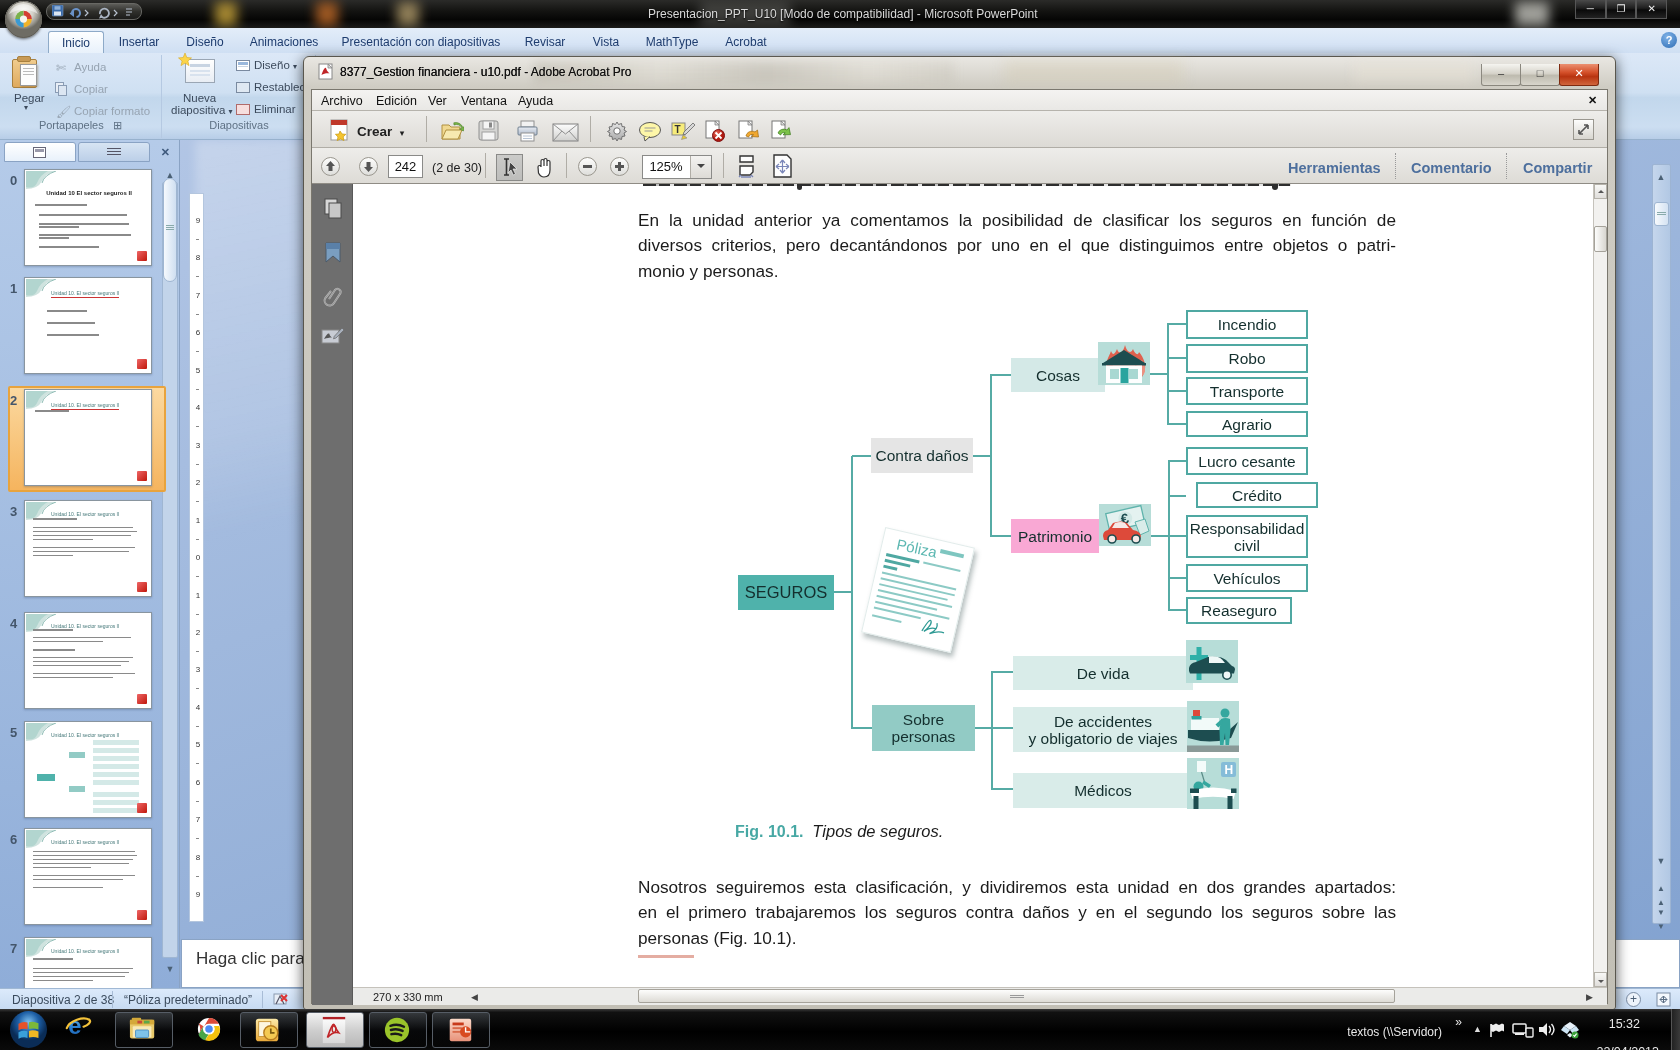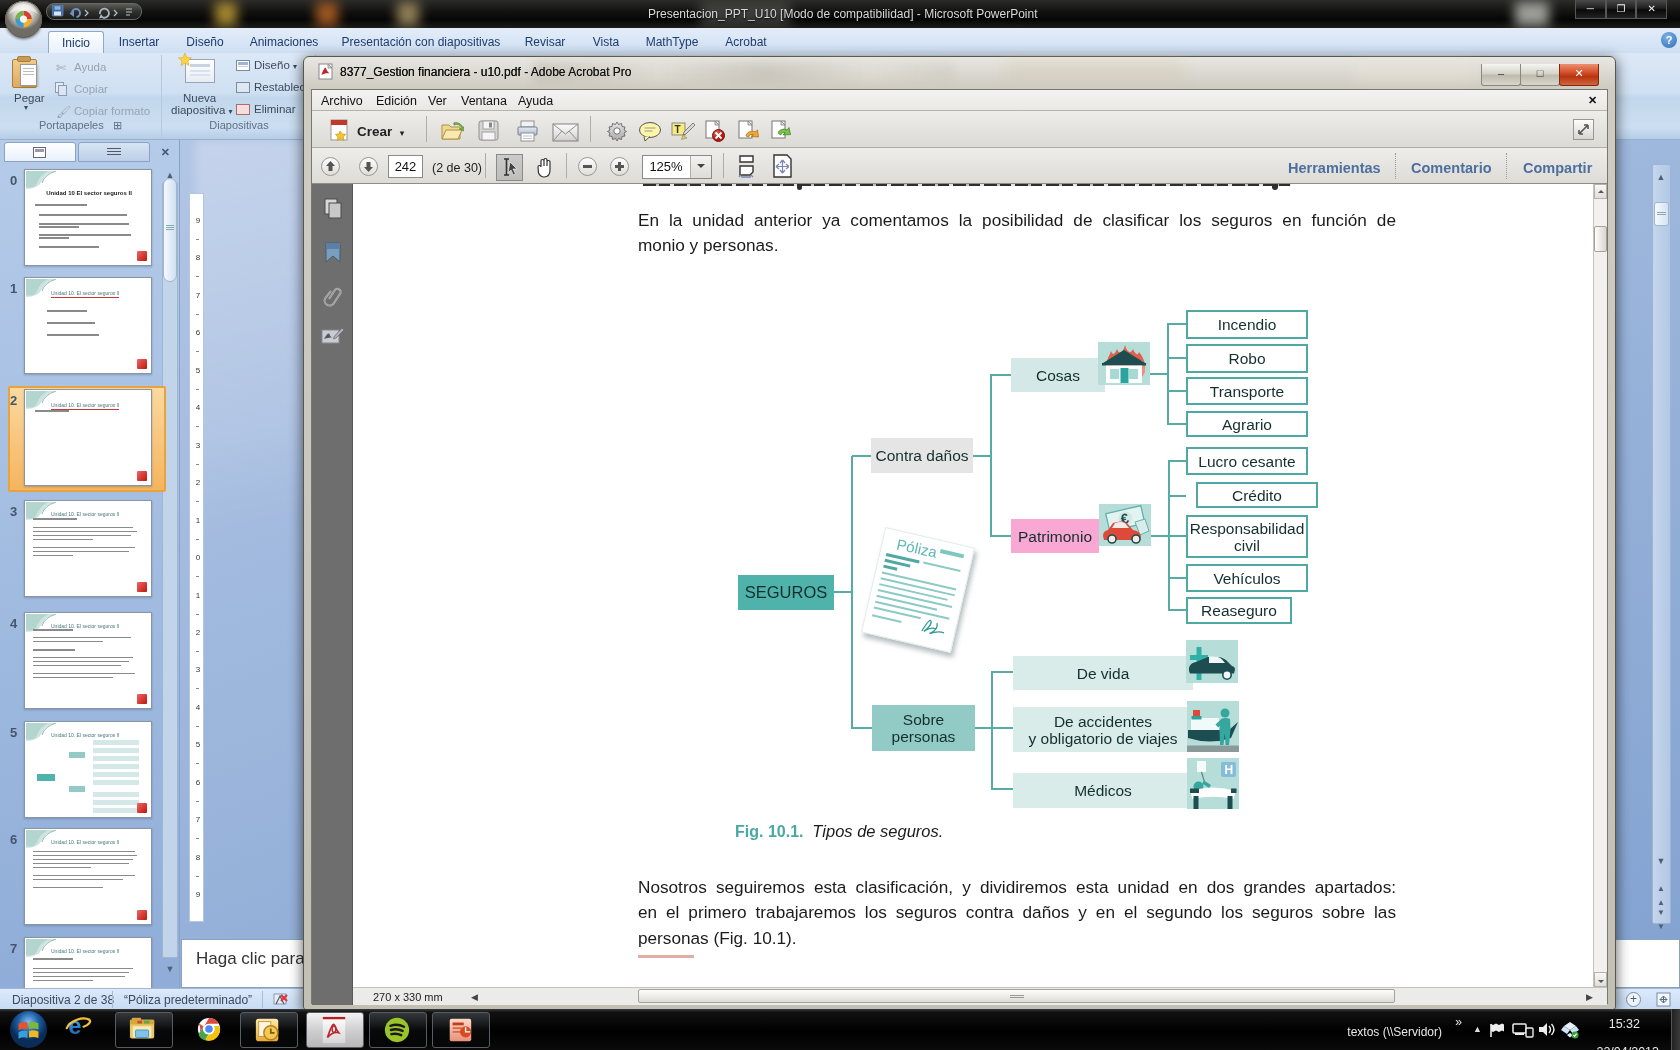--- a/index.html
+++ b/index.html
@@ -715,20 +715,21 @@
         <path d="M21 2 l2 2 -8 8 -2.5 .8 .8 -2.5 z" fill="#a8b0bc" stroke="#666" stroke-width=".7"></path>
       </svg>
     <div class="abs" id="adoc">
 
       <div class="abs" style="left:290px;top:0;width:648px;height:1.6px;background:repeating-linear-gradient(90deg,#2e2e2e 0 13px,rgba(46,46,46,.3) 13px 16px,#2e2e2e 16px 27px,rgba(46,46,46,.12) 27px 31px)"></div>
       <div class="abs" style="left:444px;top:0;width:5px;height:5.5px;background:#2e2e2e;border-radius:0 0 2.5px 2.5px"></div>
       <div class="abs" style="left:919px;top:0;width:6px;height:5.5px;background:#2e2e2e;border-radius:0 0 3px 3px"></div>
 
       <div class="pdftext" style="left:285px;top:24px">
         <div class="jline">En la unidad anterior ya comentamos la posibilidad de clasificar los seguros en función de</div>
+        <div class="jline">diversos criterios, pero decantándonos por uno en el que distinguimos entre objetos o patri-</div>
         <div>monio y personas.</div>
       </div>
 
       <div class="line" style="left:498px;top:272px;width:2px;height:273px"></div>
       <div class="line" style="left:481px;top:407px;width:18px;height:2px"></div>
       <div class="line" style="left:499px;top:271px;width:19px;height:2px"></div>
       <div class="line" style="left:620px;top:271px;width:18px;height:2px"></div>
       <div class="line" style="left:637px;top:190px;width:2px;height:163px"></div>
       <div class="line" style="left:638px;top:190px;width:20px;height:2px"></div>
       <div class="line" style="left:638px;top:351px;width:20px;height:2px"></div>

